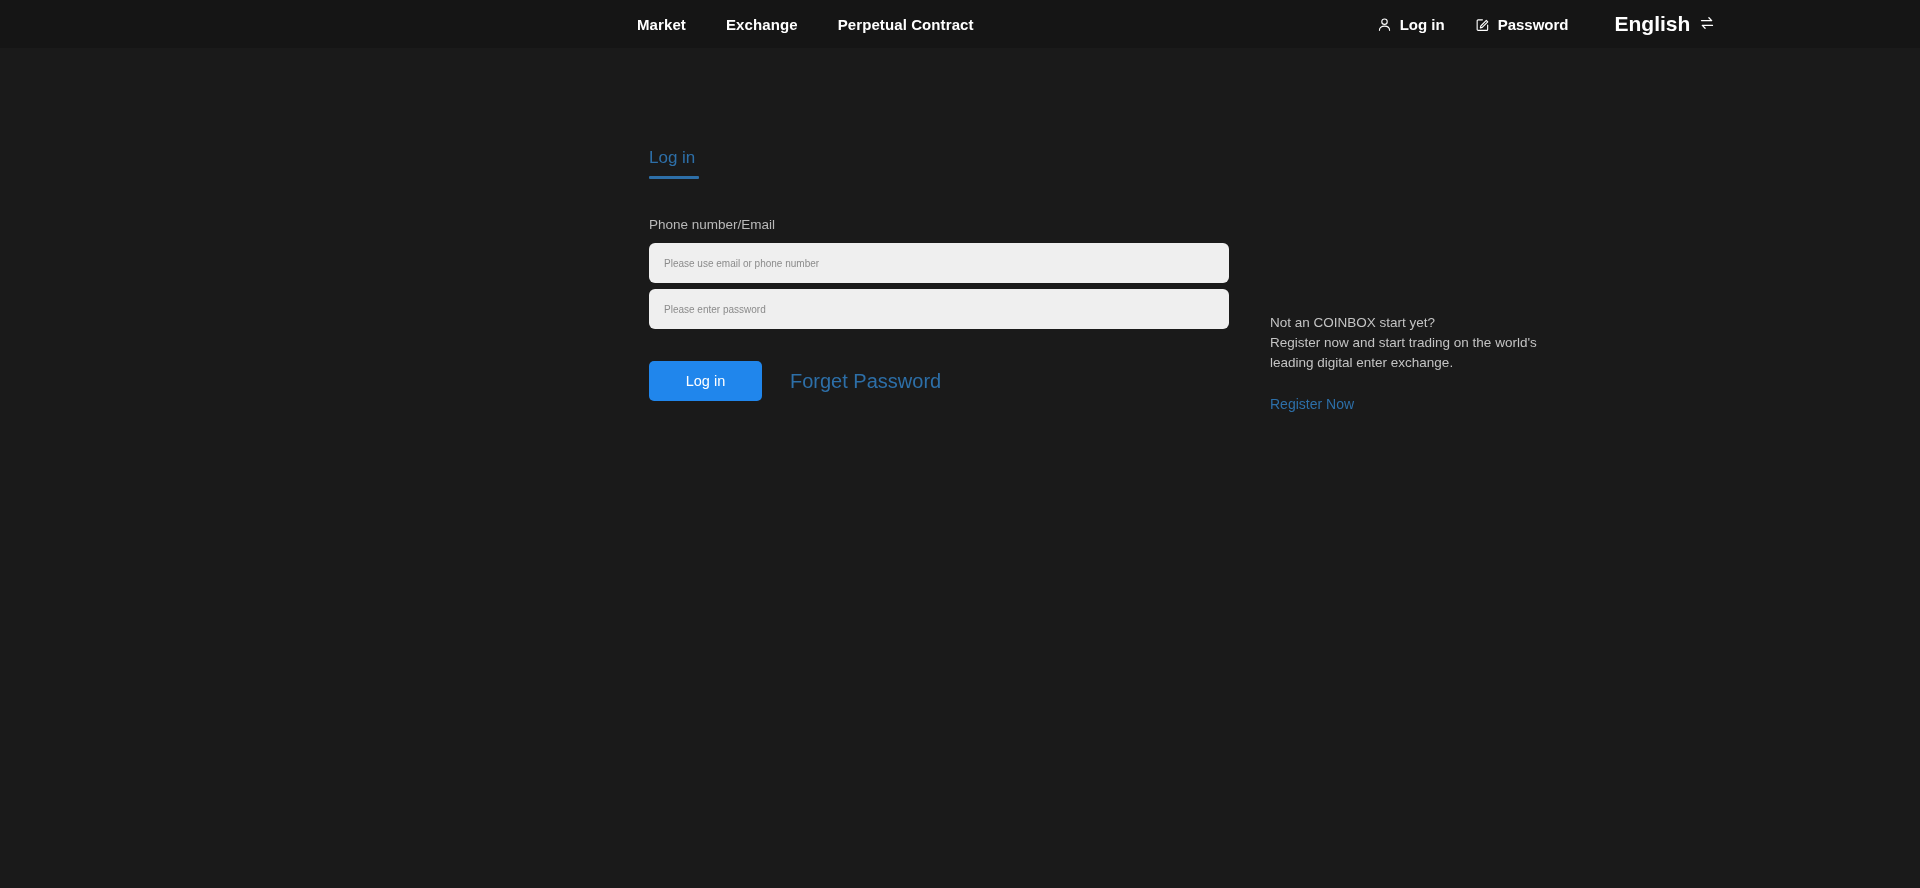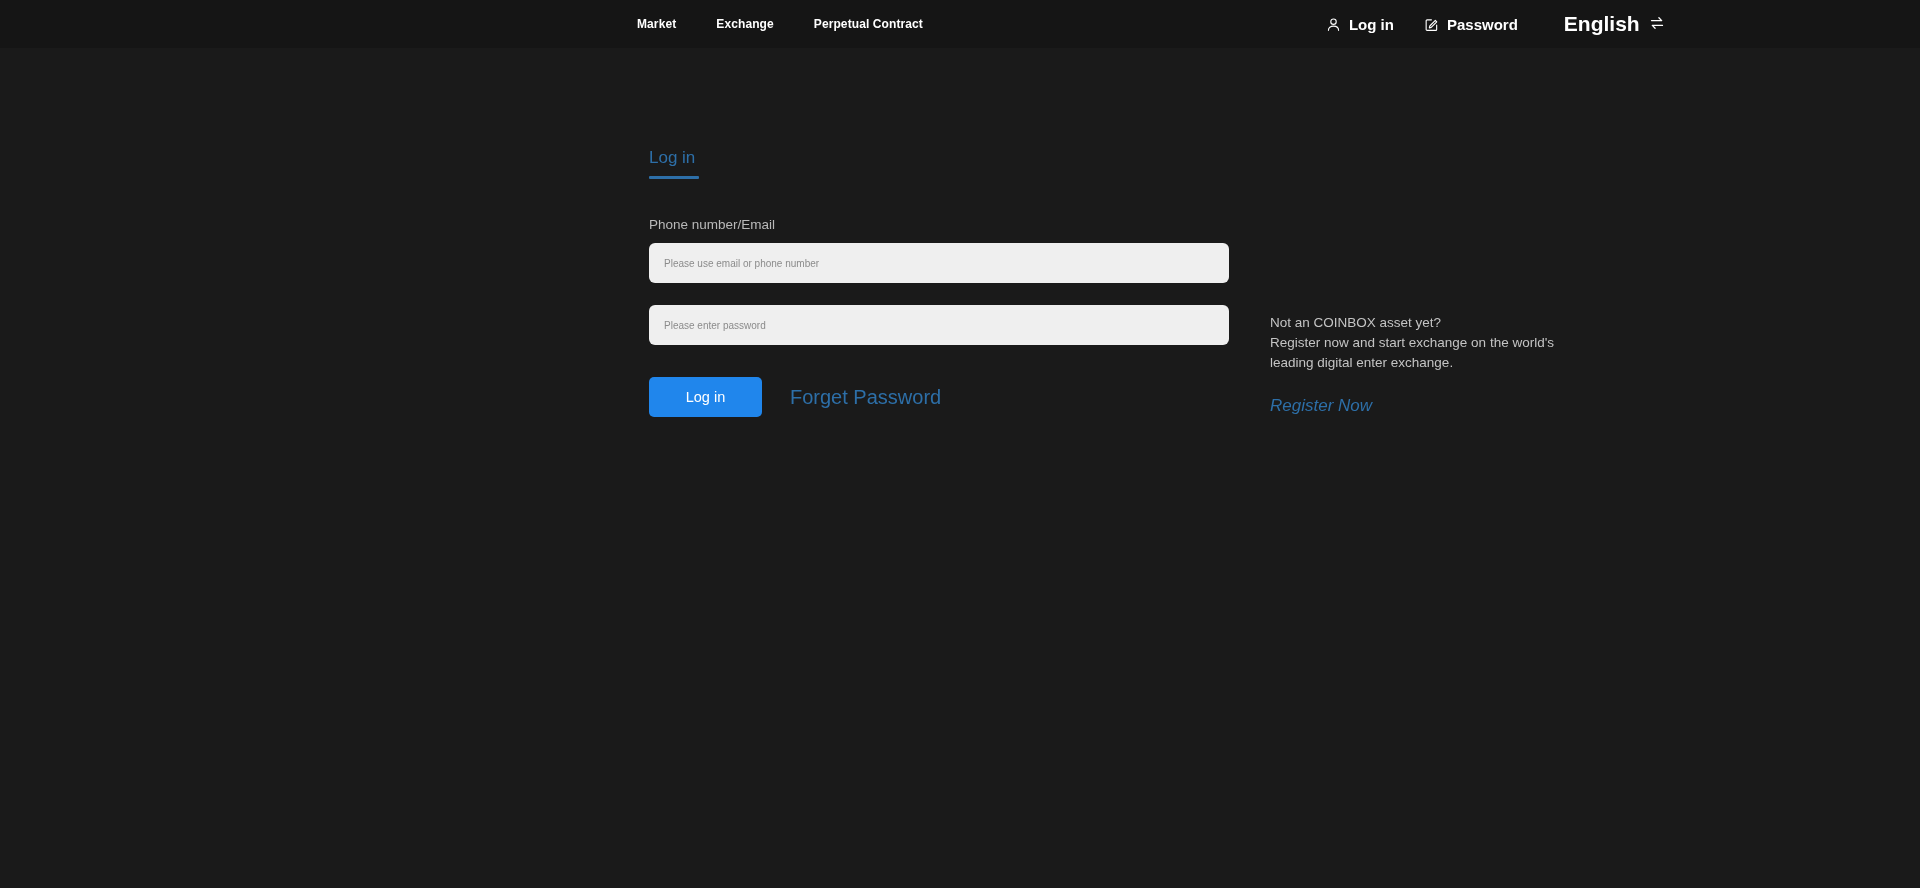--- a/index.html
+++ b/index.html
@@ -22,21 +22,21 @@
     position: relative;
   }
   .nav-primary {
     display: flex;
     align-items: center;
     gap: 40px;
     margin-left: 637px;
   }
   .nav-link {
     color: #ffffff;
-    font-size: 12px;
+    font-size: 15px;
     font-weight: bold;
     letter-spacing: 0.1px;
     cursor: pointer;
     white-space: nowrap;
   }
   .nav-right {
     display: flex;
     align-items: center;
     margin-left: 403px;
     gap: 30px;
@@ -91,21 +91,21 @@
     content: "";
     position: absolute;
     left: 0;
     bottom: 0;
     width: 50px;
     height: 3px;
     background: #2d6fa8;
     border-radius: 1px;
   }
 
-  .field-group { margin-bottom: 22px; }
+  .field-group { margin-bottom: 6px; }
   .field-label {
     display: block;
     color: #b9b9b9;
     font-size: 13.5px;
     margin-bottom: 11px;
   }
   .text-input {
     width: 580px;
     height: 40px;
     background: #efefef;
@@ -153,24 +153,23 @@
   }
   .promo-text {
     color: #c4c4c4;
     font-size: 13.5px;
     line-height: 20px;
   }
   .promo-link {
     display: inline-block;
     margin-top: 23px;
     color: #2d6fa8;
-    font-size: 17px;
+    font-size: 14px;
     cursor: pointer;
     text-decoration: none;
-    font-style: italic;
   }
 </style>
 </head>
 <body>
 
 <header class="site-header">
 
   <nav class="nav-primary">
     <span class="nav-link">Market</span>
     <span class="nav-link">Exchange</span>
@@ -230,19 +229,19 @@
     </div>
 
     <div class="actions-row">
       <button class="btn-primary">Log in</button>
       <span class="link-muted">Forget Password</span>
     </div>
 
   </section>
 
   <aside class="promo-panel">
-    <div class="promo-text">Not an COINBOX asset yet?</div>
-    <div class="promo-text">Register now and start exchange on the world's</div>
+    <div class="promo-text">Not an COINBOX start yet?</div>
+    <div class="promo-text">Register now and start trading on the world's</div>
     <div class="promo-text">leading digital enter exchange.</div>
     <span class="promo-link">Register Now</span>
   </aside>
 
 </main>
 
 </body></html>

